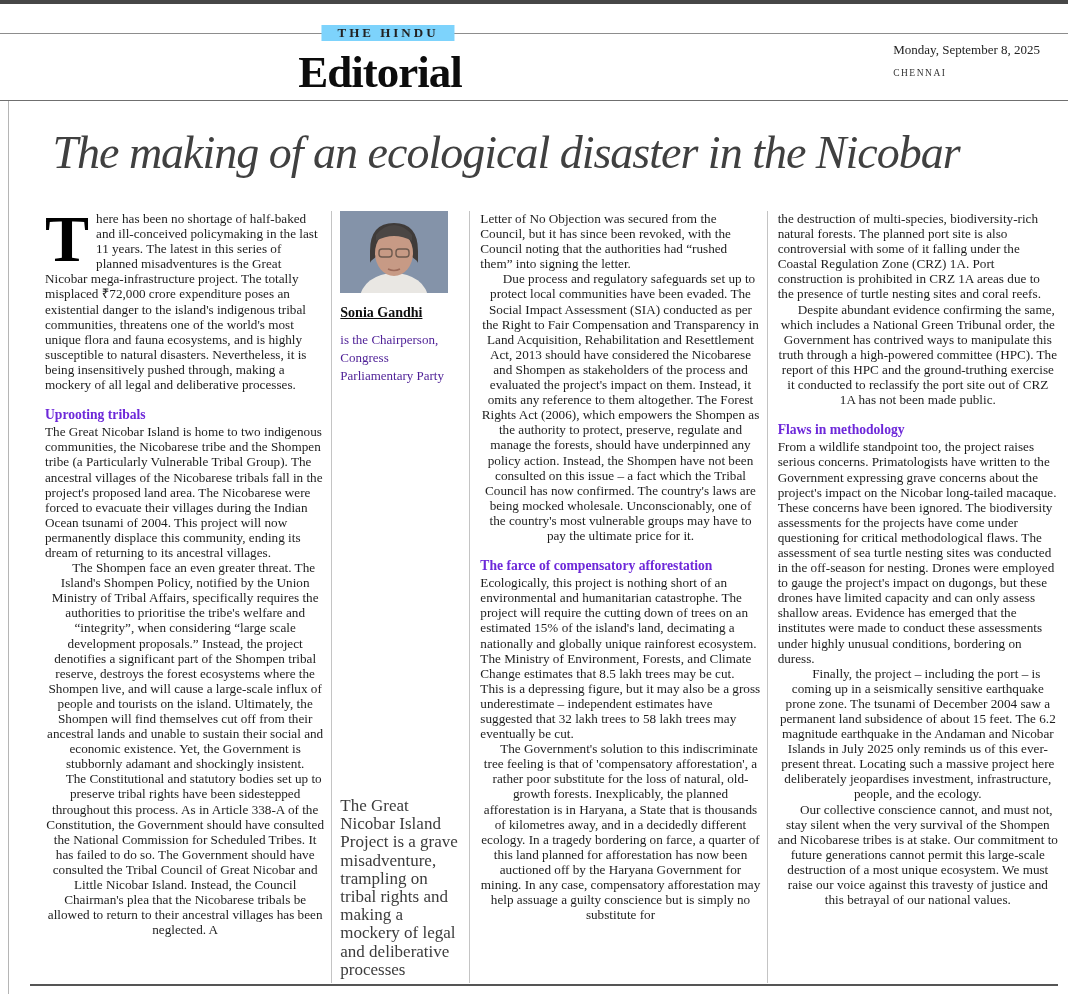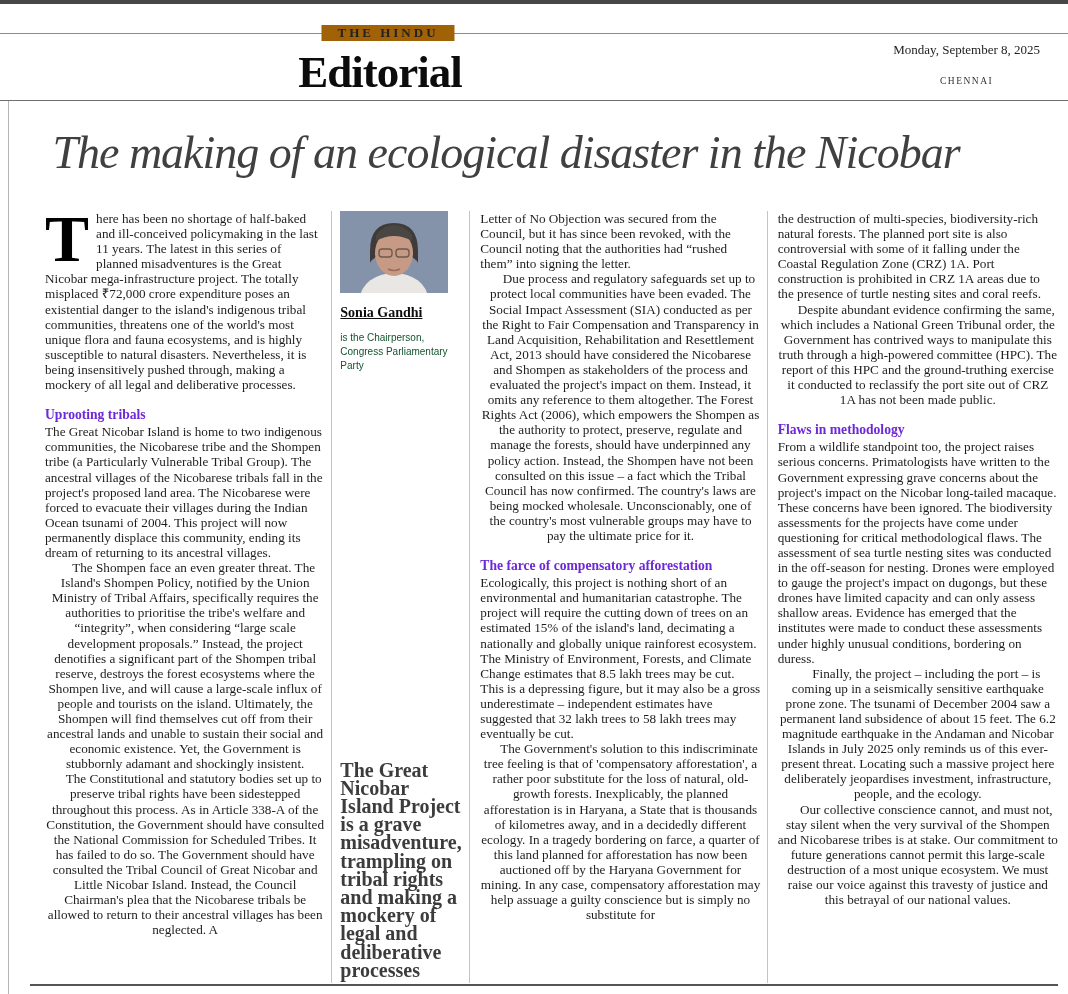--- a/index.html
+++ b/index.html
@@ -3,27 +3,27 @@
 <meta charset="utf-8">
 <style>
   html,body{margin:0;padding:0;background:#fff;}
   body{width:1068px;height:994px;position:relative;font-family:"Liberation Serif",serif;color:#1d1d1d;overflow:hidden;}
 
   .top-strip{position:absolute;top:0;left:0;width:1068px;height:4px;background:#474747;}
   .left-edge{position:absolute;top:100px;left:8px;width:1px;height:894px;background:#b5b5b5;}
 
   
   .rule-a{position:absolute;top:33px;left:0;width:1068px;border-top:1.5px solid #8d8d8d;}
-  .paper-name{position:absolute;top:25px;left:388px;transform:translateX(-50%);background:#a16207;padding:0 16px;
+  .paper-name{position:absolute;top:25px;left:388px;transform:translateX(-50%);background:#7dd3fc;padding:0 16px;
     font-weight:bold;font-size:13px;letter-spacing:3px;color:#222;white-space:nowrap;}
   .section-name{position:absolute;top:46px;left:380px;transform:translateX(-50%);
     font-weight:bold;font-size:45px;letter-spacing:-1px;color:#0c0c0c;}
-  .date-block{position:absolute;top:42px;right:28px;text-align:center;color:#222;}
+  .date-block{position:absolute;top:42px;right:28px;text-align:left;color:#222;}
   .date-line{font-size:13px;}
-  .city-line{font-size:9.5px;letter-spacing:1.5px;margin-top:18px;color:#333;}
+  .city-line{font-size:9.5px;letter-spacing:1.5px;margin-top:10px;color:#333;}
   .rule-b{position:absolute;top:100px;left:0;width:1068px;border-top:1.2px solid #6f6f6f;}
 
   
   .headline{position:absolute;top:126px;left:0;width:1012px;text-align:center;
     font-style:italic;font-size:46px;color:#404040;letter-spacing:-1px;}
 
   
   .article{position:absolute;top:211px;left:45px;width:1013px;height:772px;display:flex;}
   .rule-bottom{position:absolute;top:984px;left:30px;width:1028px;border-top:2px solid #555;}
 
@@ -38,22 +38,22 @@
   .indent{text-indent:17px;text-align:center;}
   .sec-heading{font-weight:bold;font-size:13.6px;margin:15px 0 2px 0 !important;color:#6d28d9;}
 
   .drop-cap{float:left;font-size:66px;line-height:52px;font-weight:bold;color:#000;
     padding:2px 7px 0 0;font-family:"Liberation Serif",serif;}
 
   
   .col2{width:122px;flex:none;padding:0 7px 0 8px;display:flex;flex-direction:column;}
   .photo{width:108px;height:82px;flex:none;}
   .author-name{font-weight:bold;font-size:14px;margin-top:12px;text-decoration:underline;color:#0d0d0d;}
-  .author-role{font-family:Liberation Sans, sans-serif;font-size:10px;line-height:1.38;color:#14532d;margin-top:10px;}
-  .pull-quote{margin-top:auto;font-size:20px;line-height:18.2px;font-weight:bold;color:#3c3c3c;padding-bottom:4px;}
+  .author-role{font-family:Liberation Serif, serif;font-size:13px;line-height:1.38;color:#4c1d95;margin-top:10px;}
+  .pull-quote{margin-top:auto;font-size:17px;line-height:18.2px;font-weight:normal;color:#3c3c3c;padding-bottom:4px;}
 </style>
 </head>
 <body>
 
 <div class="top-strip"></div>
 <div class="left-edge"></div>
 
 <div class="rule-a"></div>
 <div class="paper-name">THE HINDU</div>
 <div class="section-name">Editorial</div>

